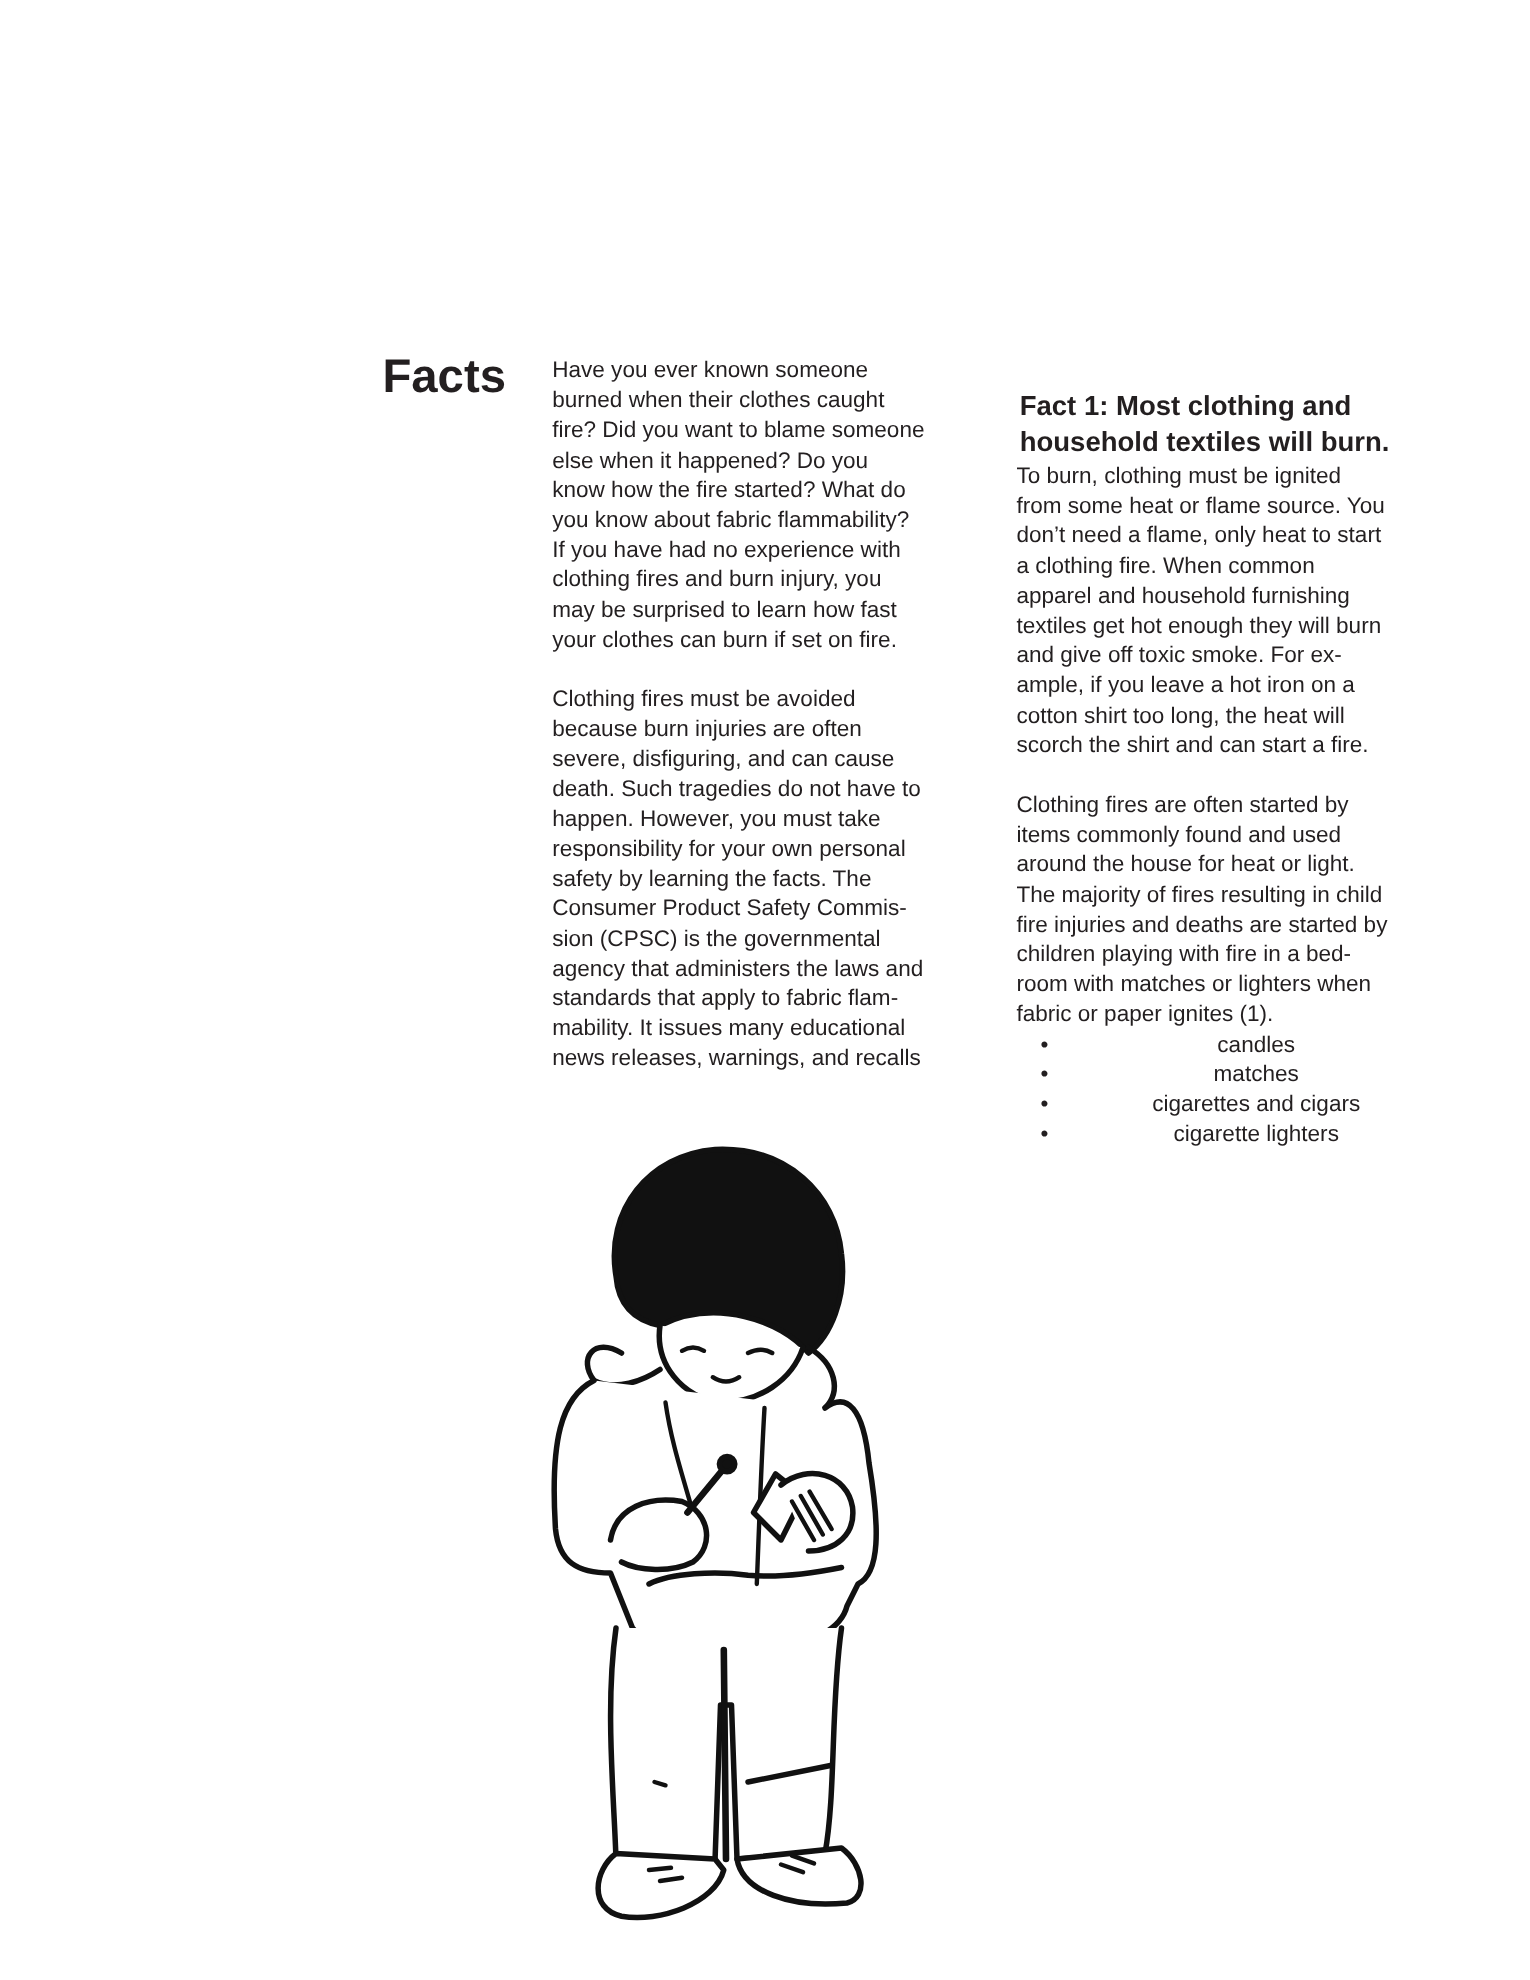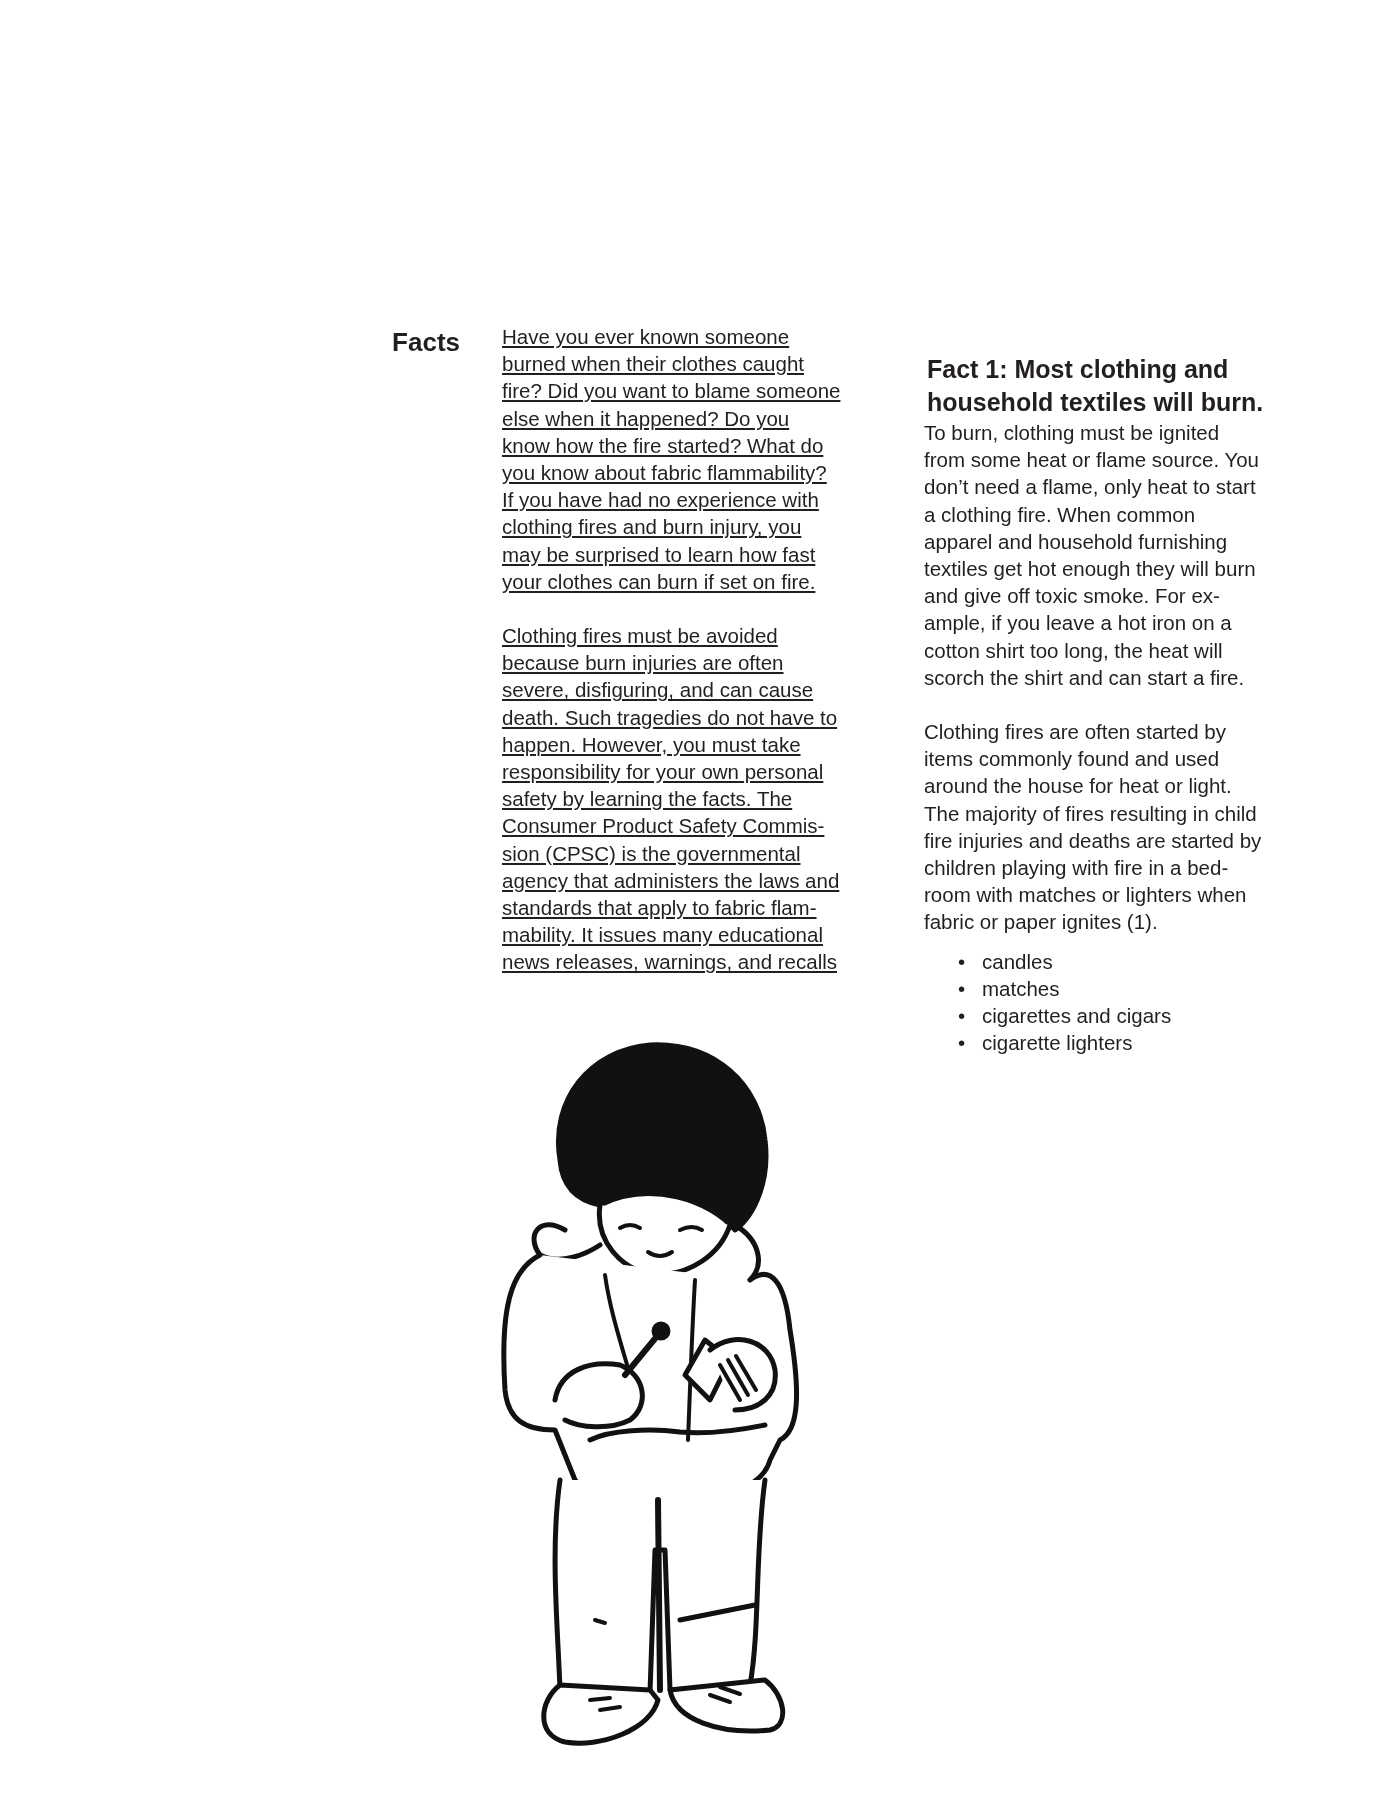--- a/index.html
+++ b/index.html
@@ -2,38 +2,38 @@
 <html><head>
   <meta charset="utf-8">
   <style>
     html, body { margin: 0; padding: 0; background: #ffffff; }
     body {
       width: 1391px; height: 1800px; position: relative; overflow: hidden;
       font-family: "Liberation Sans", sans-serif; color: #231f20;
     }
     .title {
       position: absolute; left: 150px; top: 318px; width: 310px;
-      text-align: right; font-weight: bold; font-size: 26px; line-height: 48px;
+      text-align: right; font-weight: bold; font-size: 43px; line-height: 48px;
       margin: 0; color: #231f20;
     }
     .title span { display: block; }
     .col {
       position: absolute; top: 323px; font-size: 20.5px; line-height: 27.2px;
       color: #231f20;
     }
-    .col1 { left: 502px; width: 390px; text-decoration: underline; }
+    .col1 { left: 502px; width: 390px; }
     .col2 { left: 924px; width: 390px; }
     .col p { margin: 0; white-space: pre-line; }
     .col p + p { margin-top: 27px; }
     .fact-heading {
       font-weight: bold; font-size: 25px; line-height: 33px; margin: 30px 0 0 3px;
       white-space: pre-line;
     }
     .fact-heading + p { margin-top: 0 !important; }
-    ul.items { list-style: none; margin: 12px; padding: 0 0 0 22px; }
+    ul.items { list-style: none; margin: 0; padding: 0 0 0 22px; text-align: center; }
     ul.items li { position: relative; padding-left: 24px; white-space: pre-line; }
     ul.items li::before {
       content: "\2022"; position: absolute; left: 0; top: 0;
     }
     .illustration { position: absolute; left: 480px; top: 1030px; }
   </style>
 </head>
 <body>
 
 <h1 class="title">

